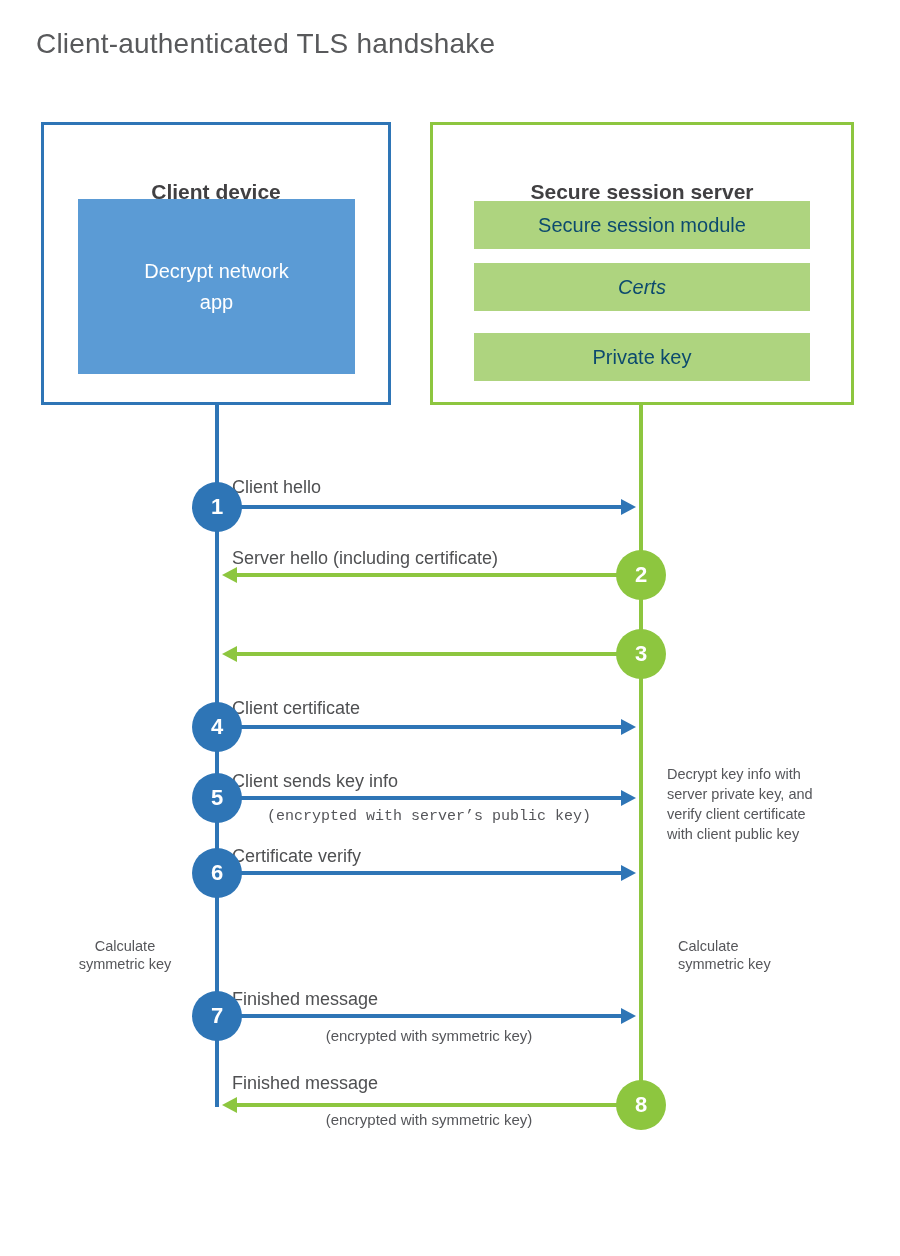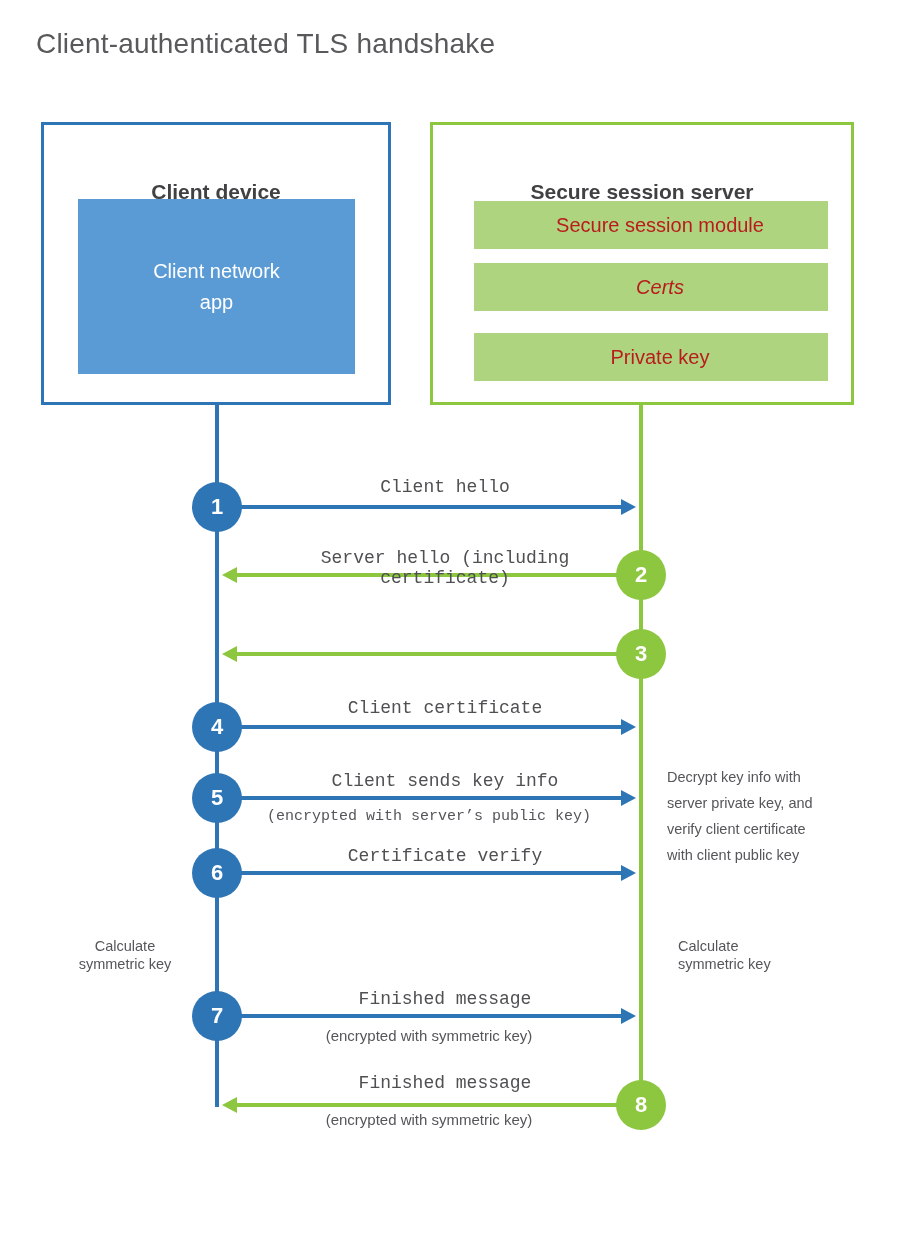--- a/index.html
+++ b/index.html
@@ -74,27 +74,26 @@
     text-align: center;
     white-space: pre-line;
   }
 
   .server-row {
     position: absolute;
     left: 474px;
     width: 336px;
     height: 48px;
     background: var(--green-fill, #aed47f);
-    color: #b91c1c;
+    color: #0c4a6e;
     font-size: 20px;
     display: flex;
     align-items: center;
     justify-content: center;
     text-align: center;
-    padding-left: 18px;
   }
   .row1 { top: 201px; }
   .row2 { top: 263px; font-style: italic; }
   .row3 { top: 333px; }
 
   
   .vline {
     position: absolute;
     width: 4px;
     top: 405px;
@@ -169,27 +168,26 @@
   .c3 { left: 616px; top: 629px; }
   .c4 { left: 192px; top: 702px; }
   .c5 { left: 192px; top: 773px; }
   .c6 { left: 192px; top: 848px; }
   .c7 { left: 192px; top: 991px; }
   .c8 { left: 616px; top: 1080px; }
 
   
   .msg-label {
     position: absolute;
-    left: 256px;
+    left: 232px;
     width: 378px;
-    text-align: center;
+    text-align: left;
     font-size: 18px;
     color: #4f5052;
     z-index: 2;
-    font-family: Liberation Mono, monospace;
   }
   .l1 { top: 477px; }
   .l2 { top: 548px; }
   .l3 { top: 627px; }
   .l4 { top: 698px; }
   .l5 { top: 771px; }
   .l6 { top: 846px; }
   .l7 { top: 989px; }
   .l8 { top: 1073px; }
 
@@ -228,34 +226,34 @@
     text-align: left;
     font-size: 14.5px;
     line-height: 18px;
   }
   .decrypt-note {
     left: 667px;
     top: 764px;
     width: 175px;
     text-align: left;
     font-size: 14.5px;
-    line-height: 26px;
+    line-height: 20px;
   }
 </style>
 </head>
 <body>
 
 <div class="canvas">
 
   <h1 class="title">Client-authenticated TLS handshake</h1>
 
   <div class="actor-box client-box">
     <div class="box-title">Client device</div>
   </div>
-  <div class="client-app">Client network
+  <div class="client-app">Decrypt network
 app</div>
 
   <div class="actor-box server-box">
     <div class="box-title">Secure session server</div>
   </div>
   <div class="server-row row1">Secure session module</div>
   <div class="server-row row2">Certs</div>
   <div class="server-row row3">Private key</div>
 
   <div class="vline blue-line"></div>

